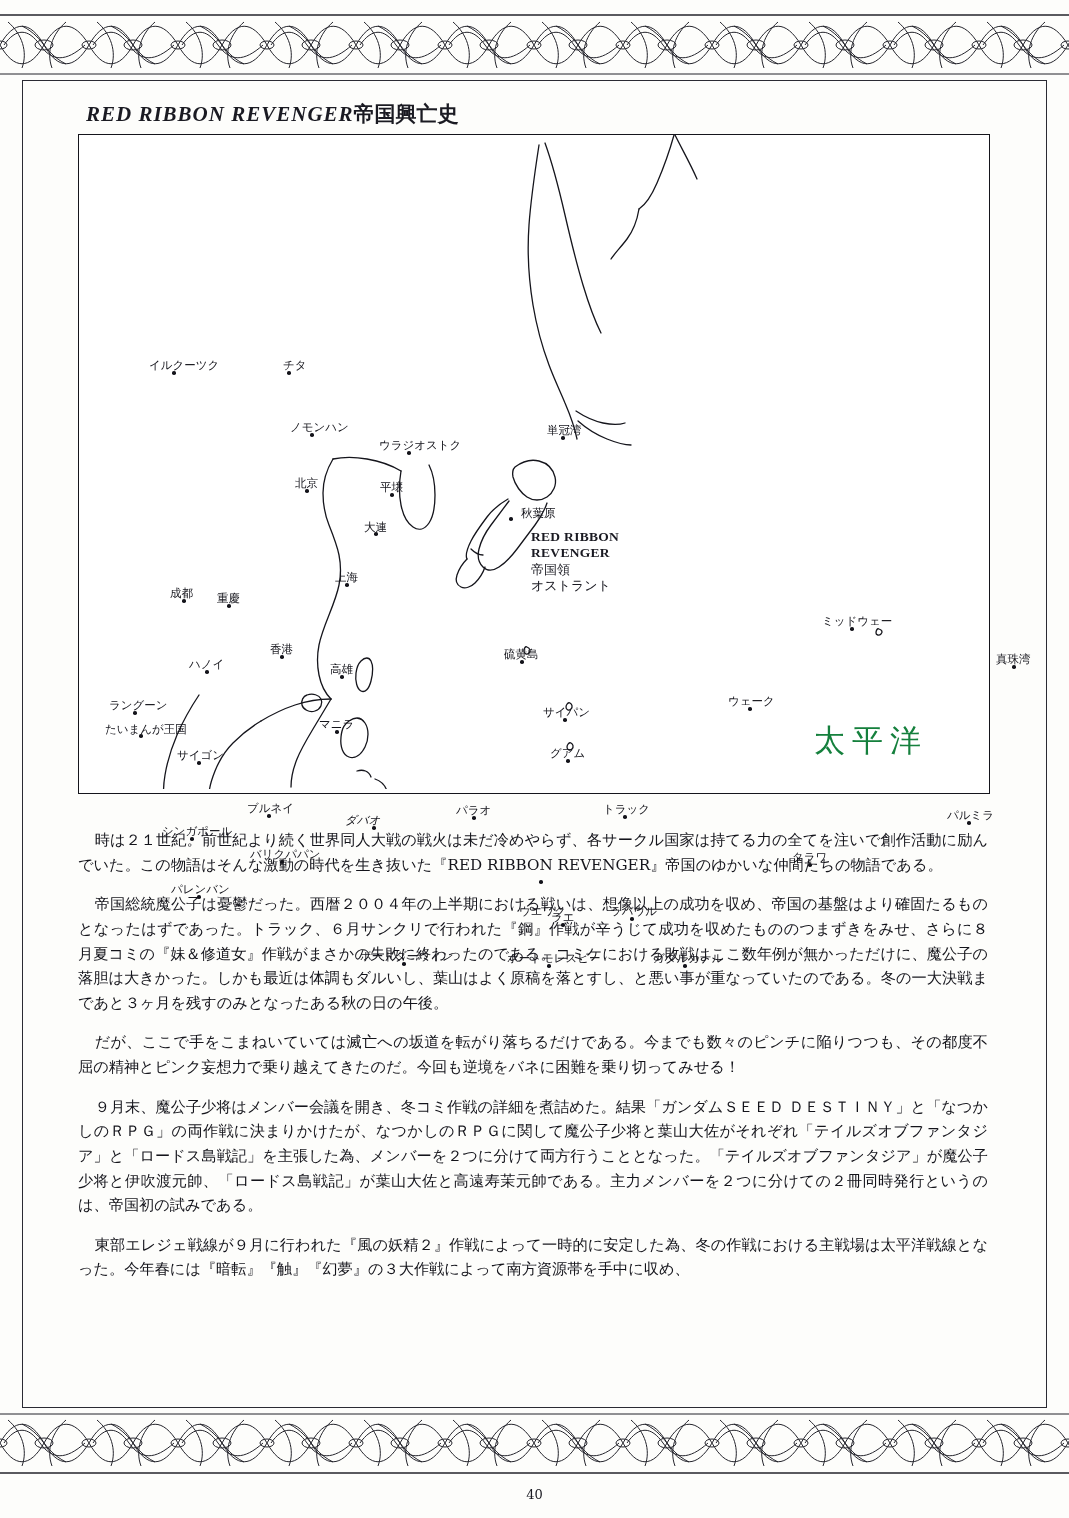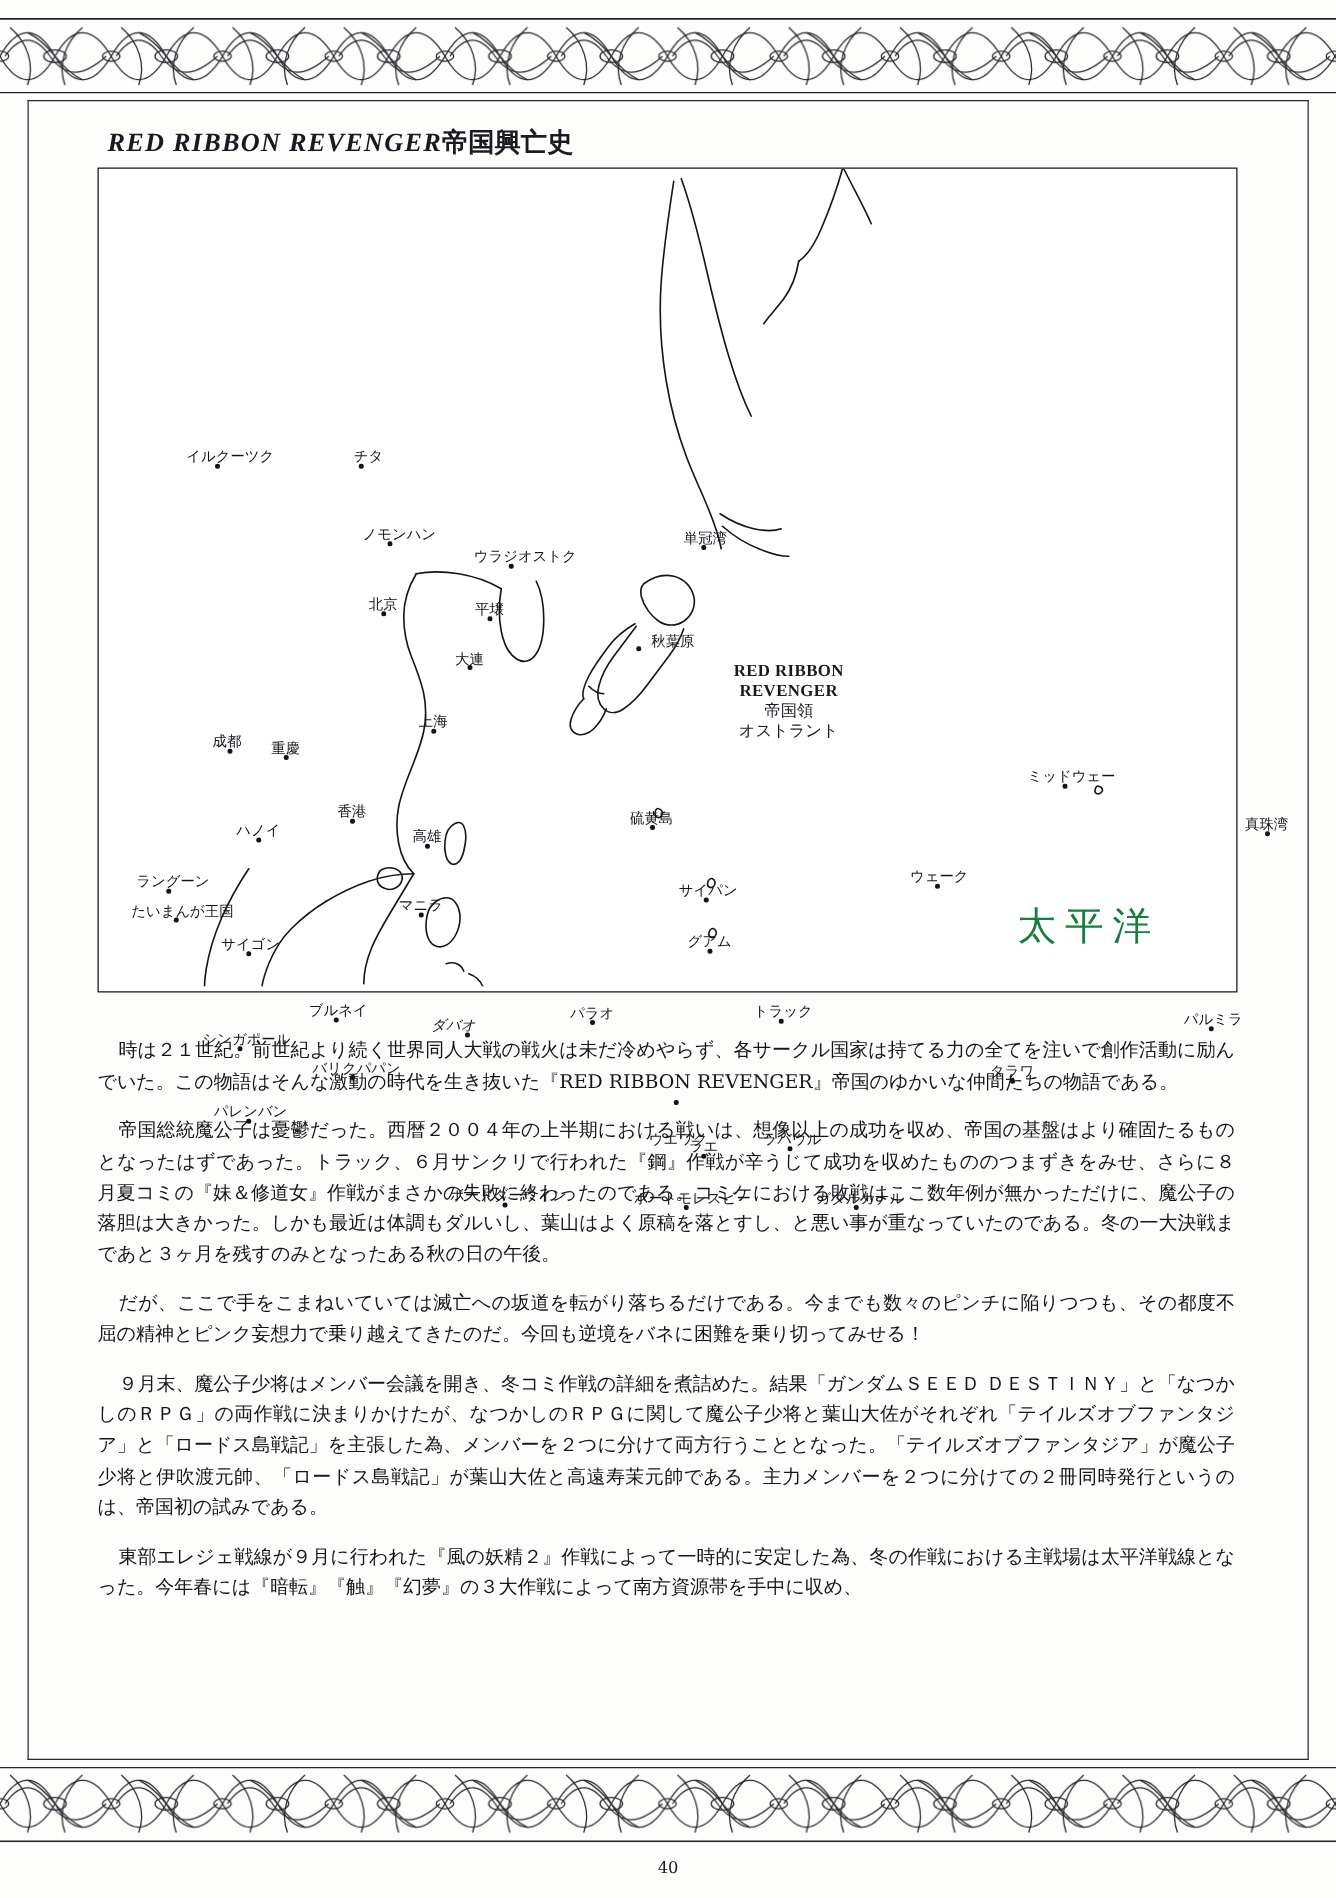--- a/index.html
+++ b/index.html
@@ -105,21 +105,20 @@
   }
   .ocean-label {
     position: absolute;
     font-family: "DejaVu Serif", serif;
     font-size: 31px;
     letter-spacing: 7px;
     color: #15803d;
   }
   .empire-label {
     position: absolute;
-    text-align: center;
     line-height: 1.22;
   }
   .empire-label .en {
     font-family: "Liberation Serif", serif;
     font-weight: bold;
     font-size: 13.5px;
     letter-spacing: 0.3px;
   }
   .empire-label .jp {
     font-family: "DejaVu Serif", serif;

